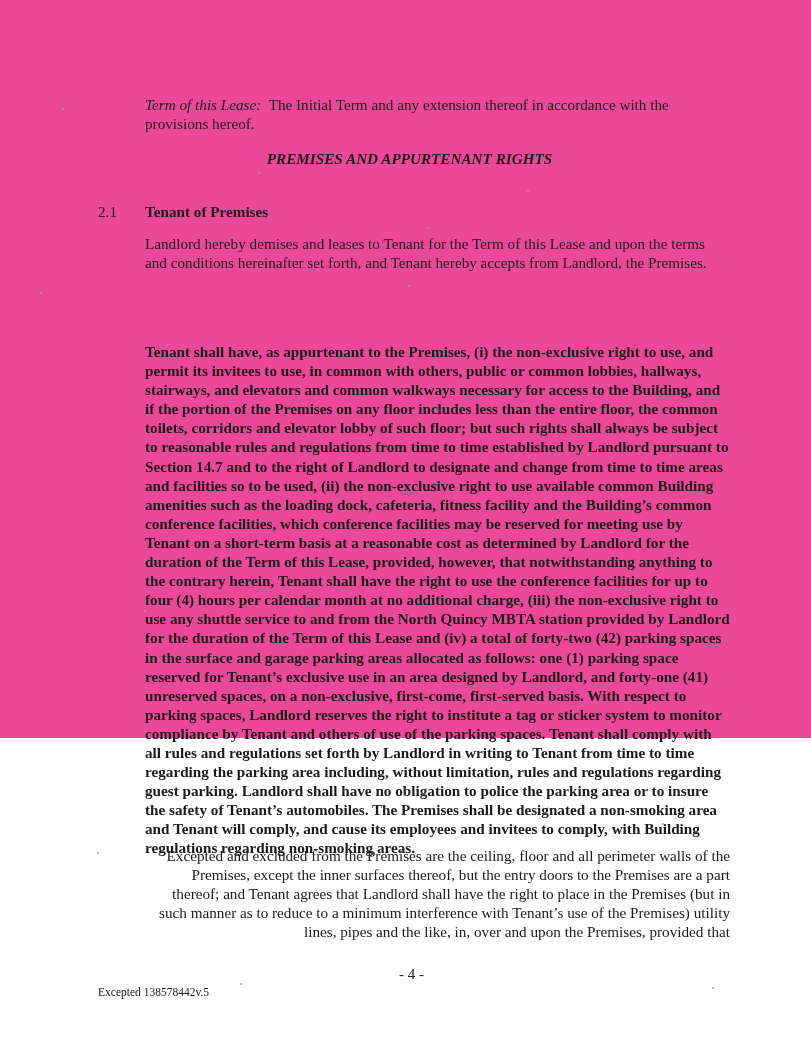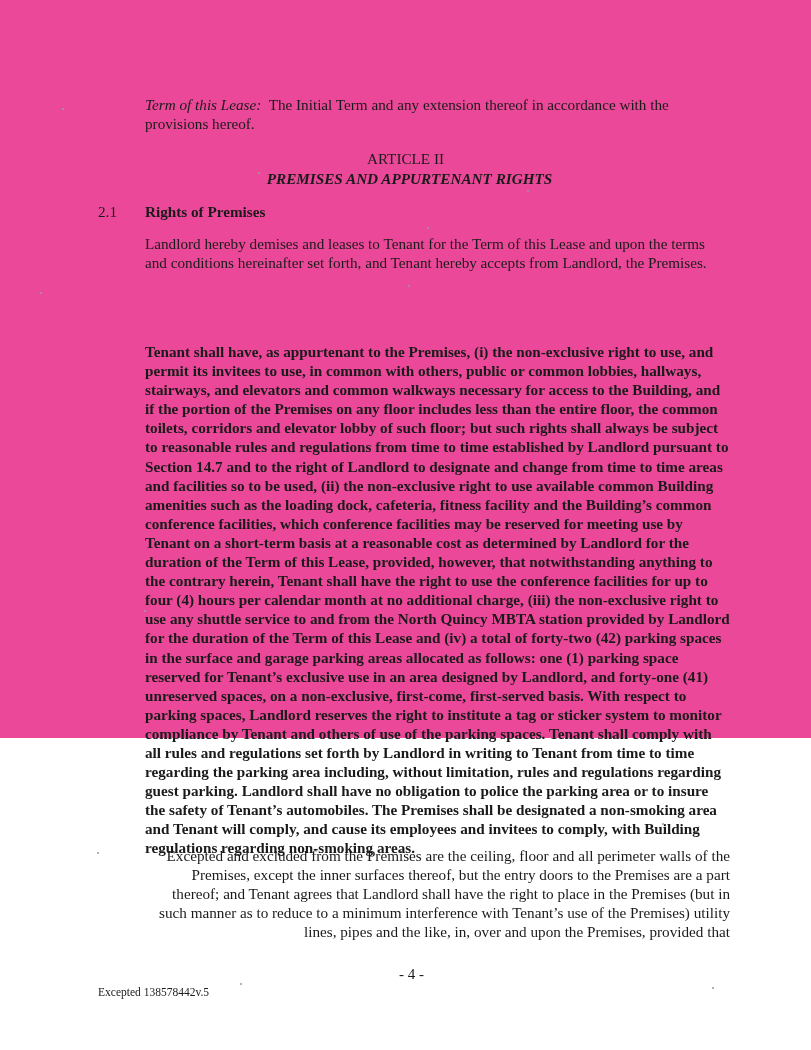--- a/index.html
+++ b/index.html
@@ -98,26 +98,25 @@
 <body>
 
 <div class="page">
 
   <div class="block intro-term">
     <span class="term-label">Term of this Lease:</span>&nbsp;
     <span>The Initial Term and any extension thereof in accordance with the provisions hereof.</span>
   </div>
 
   <div class="article-heading">
-    <span class="article-number">ARTICLE II</span>
     <span class="article-title">PREMISES AND APPURTENANT RIGHTS</span>
   </div>
 
   <div class="section-header s21">
-    <span class="sec-num">2.1</span><span class="sec-title">Rights of Premises</span>
+    <span class="sec-num">2.1</span><span class="sec-title">Tenant of Premises</span>
   </div>
 
   <div class="block p21">Landlord hereby demises and leases to Tenant for the Term of this Lease and upon the terms and conditions hereinafter set forth, and Tenant hereby accepts from Landlord, the Premises.</div>
 
 
   <div class="block p22a">Tenant shall have, as appurtenant to the Premises, (i) the non-exclusive right to use, and permit its invitees to use, in common with others, public or common lobbies, hallways, stairways, and elevators and common walkways necessary for access to the Building, and if the portion of the Premises on any floor includes less than the entire floor, the common toilets, corridors and elevator lobby of such floor; but such rights shall always be subject to reasonable rules and regulations from time to time established by Landlord pursuant to Section 14.7 and to the right of Landlord to designate and change from time to time areas and facilities so to be used, (ii) the non-exclusive right to use available common Building amenities such as the loading dock, cafeteria, fitness facility and the Building’s common conference facilities, which conference facilities may be reserved for meeting use by Tenant on a short-term basis at a reasonable cost as determined by Landlord for the duration of the Term of this Lease, provided, however, that notwithstanding anything to the contrary herein, Tenant shall have the right to use the conference facilities for up to four (4) hours per calendar month at no additional charge, (iii) the non-exclusive right to use any shuttle service to and from the North Quincy MBTA station provided by Landlord for the duration of the Term of this Lease and (iv) a total of forty-two (42) parking spaces in the surface and garage parking areas allocated as follows: one (1) parking space reserved for Tenant’s exclusive use in an area designed by Landlord, and forty-one (41) unreserved spaces, on a non-exclusive, first-come, first-served basis.  With respect to parking spaces, Landlord reserves the right to institute a tag or sticker system to monitor compliance by Tenant and others of use of the parking spaces.  Tenant shall comply with all rules and regulations set forth by Landlord in writing to Tenant from time to time regarding the parking area including, without limitation, rules and regulations regarding guest parking.  Landlord shall have no obligation to police the parking area or to insure the safety of Tenant’s automobiles.  The Premises shall be designated a non-smoking area and Tenant will comply, and cause its employees and invitees to comply, with Building regulations regarding non-smoking areas.</div>
 
   <div class="block p22b">Excepted and excluded from the Premises are the ceiling, floor and all perimeter walls of the Premises, except the inner surfaces thereof, but the entry doors to the Premises are a part thereof; and Tenant agrees that Landlord shall have the right to place in the Premises (but in such manner as to reduce to a minimum interference with Tenant’s use of the Premises) utility lines, pipes and the like, in, over and upon the Premises, provided that</div>
 
   <div class="page-number">- 4 -</div>

